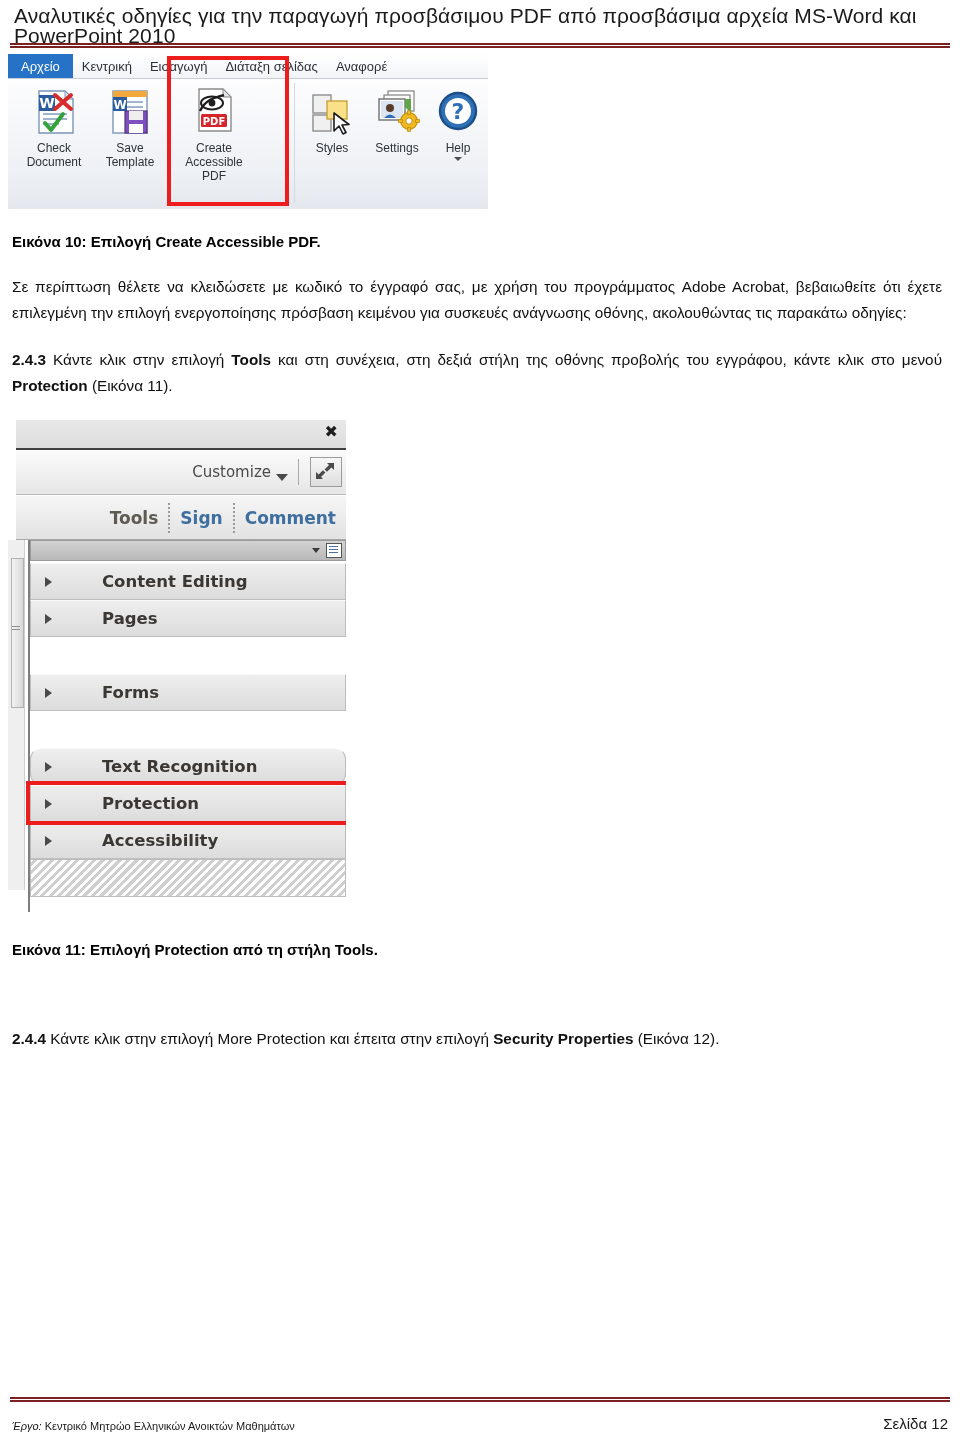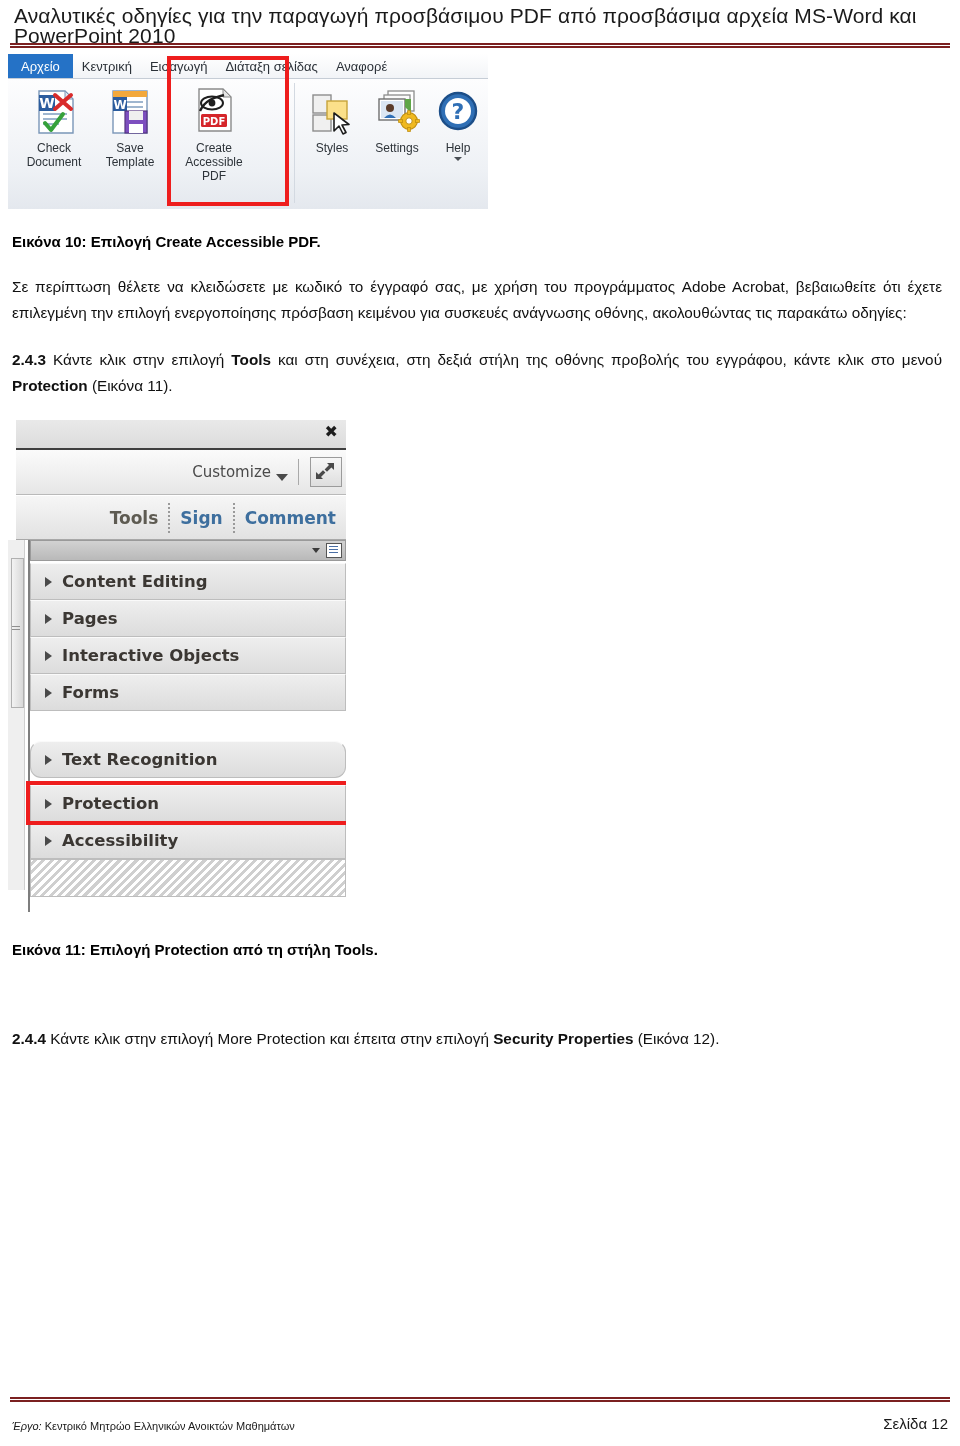--- a/index.html
+++ b/index.html
@@ -280,20 +280,21 @@
     height: 37px;
     box-sizing: border-box;
     background: linear-gradient(#eeeeee, #dcdcdc);
     border: 1px solid #bdbdbd;
     border-top: 1px solid #fafafa;
     display: flex;
     align-items: center;
     color: #3b3733;
     font-size: 16.5px;
     font-weight: bold;
+    gap: 40px;
   }
   .ac-item .tri {
     width: 0; height: 0;
     border-top: 5px solid transparent;
     border-bottom: 5px solid transparent;
     border-left: 7px solid #4a4a4a;
     margin: 0 10px 0 14px;
   }
   .ac-bottom {
     position: absolute;
@@ -518,29 +519,25 @@
   </div>
 
   <div class="ac-item" style="top:145px;">
     <span class="tri"></span>
     <span>Content Editing</span>
   </div>
   <div class="ac-item" style="top:182px;">
     <span class="tri"></span>
     <span>Pages</span>
   </div>
-  <div class="ac-item" style="top:219px;">
-    <span class="tri"></span>
-    <span>Interactive Objects</span>
-  </div>
   <div class="ac-item" style="top:256px;">
     <span class="tri"></span>
     <span>Forms</span>
   </div>
-  <div class="ac-item" style="top:323px;border-radius:11px;">
+  <div class="ac-item" style="top:330px;border-radius:11px;">
     <span class="tri"></span>
     <span>Text Recognition</span>
   </div>
   <div class="ac-item" style="top:367px;">
     <span class="tri"></span>
     <span>Protection</span>
   </div>
   <div class="ac-item" style="top:404px;">
     <span class="tri"></span>
     <span>Accessibility</span>

